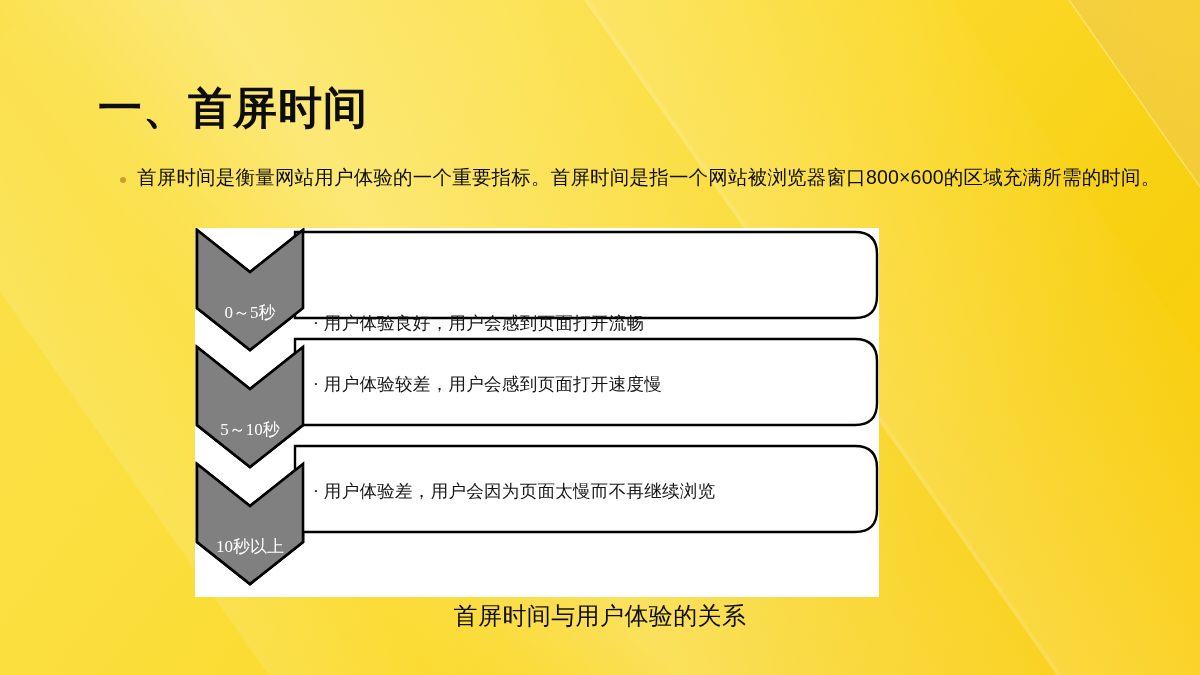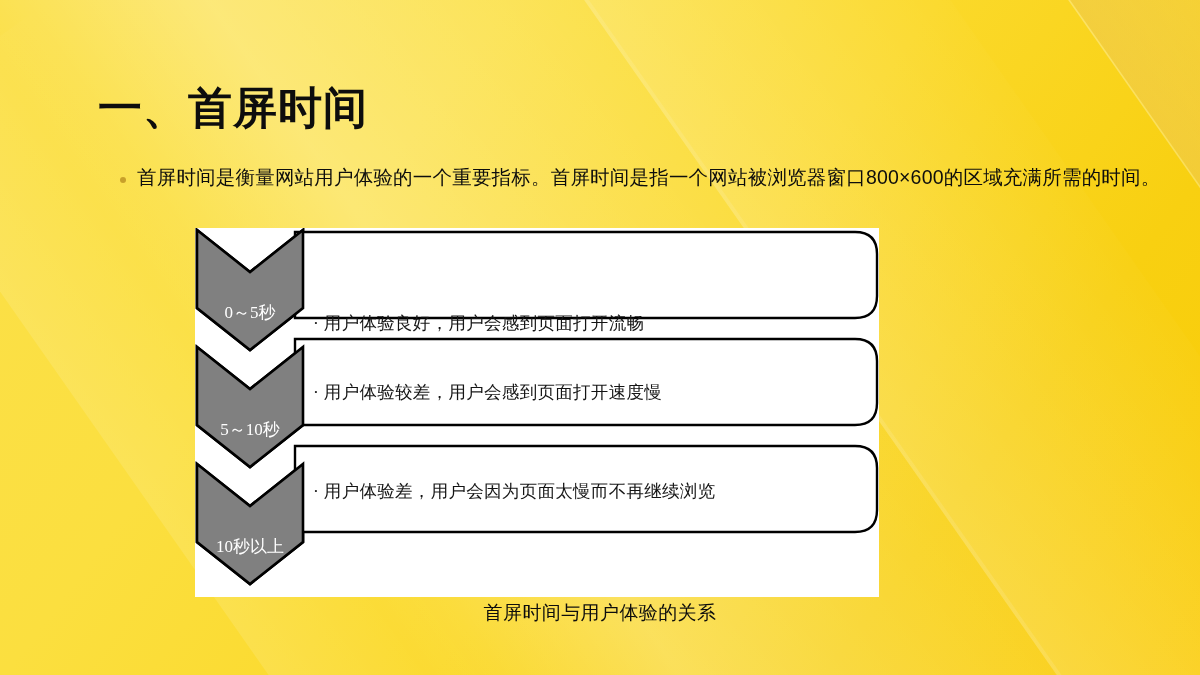--- a/index.html
+++ b/index.html
@@ -159,21 +159,21 @@
     white-space: nowrap;
     letter-spacing: 0.3px;
   }
 
   .diagram-caption {
     position: absolute;
     left: 0;
     right: 0;
     top: 600px;
     text-align: center;
-    font-size: 19px;
+    font-size: 24px;
     color: #0d0d0d;
     letter-spacing: 0.4px;
   }
   .caption-inner { display: inline-block; }
 </style>
 </head>
 <body>
 
 <div id="slide">
 
@@ -235,21 +235,21 @@
 
           <path d="M2,236 L55,278 L108,236 L108,314 L55,356 L2,314 Z" fill="#808080" stroke="#000000" stroke-width="2.6" stroke-linejoin="miter"></path>
           <text class="chev-label" x="55" y="324" text-anchor="middle">10秒以上</text>
         </g>
       </svg>
 
       <div class="row-text" style="left:118px; top:37px;margin-top:46px;">
         <span>·</span>
         <span>用户体验良好，用户会感到页面打开流畅</span>
       </div>
-      <div class="row-text" style="left:118px; top:152px;font-family:Liberation Serif, serif;">
+      <div class="row-text" style="left:118px; top:144px;font-family:Liberation Serif, serif;">
         <span>·</span>
         <span>用户体验较差，用户会感到页面打开速度慢</span>
       </div>
       <div class="row-text" style="left:118px; top:251px;text-align:center;">
         <span>·</span>
         <span>用户体验差，用户会因为页面太慢而不再继续浏览</span>
       </div>
     </div>
 
     <div class="diagram-caption">

